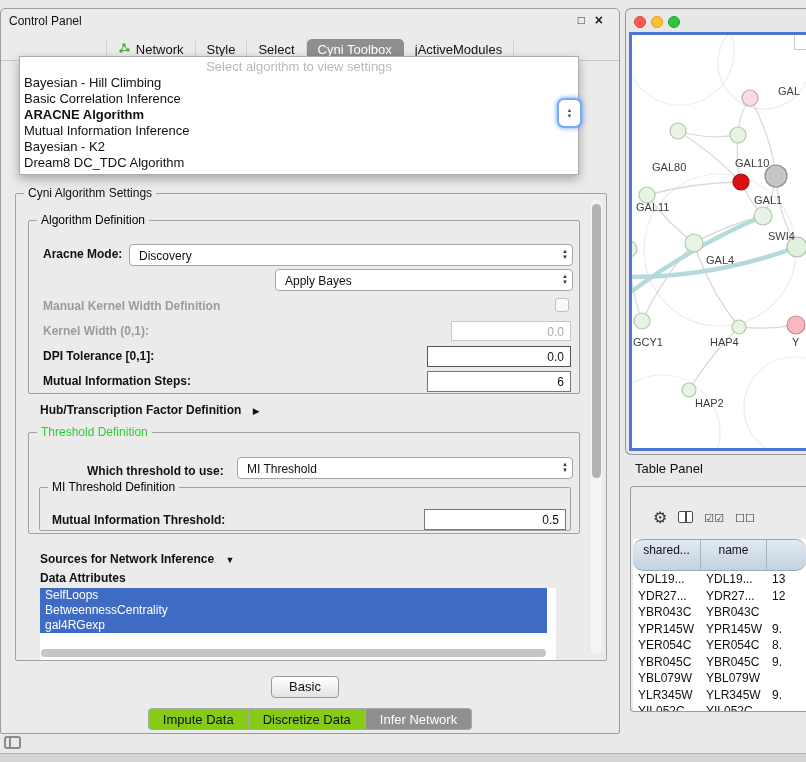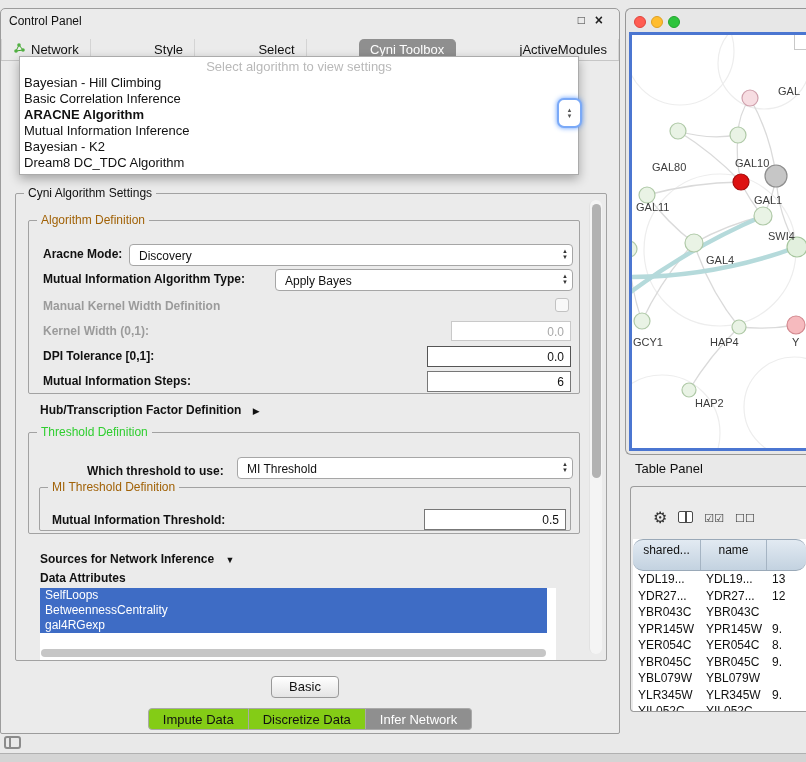--- a/index.html
+++ b/index.html
@@ -6,37 +6,37 @@
   html,body { width:806px; height:762px; }
   body { background:#e9e9e9; font-family:"Liberation Sans",sans-serif; position:relative; overflow:hidden; color:#111; }
   .abs { position:absolute; }
 
   
   #control-panel { left:0; top:8px; width:620px; height:726px; background:#ebebeb; border:1px solid #9c9c9c; border-radius:5px 5px 2px 2px; }
   #cp-title { left:8px; top:5px; font-size:12px; }
   #cp-float { right:34px; top:4px; font-size:12px; color:#333; cursor:default; }
   #cp-close { right:16px; top:3px; font-size:14px; font-weight:bold; color:#222; cursor:default; }
 
-  #cp-tabs { left:0; right:0; top:30px; height:22px; display:flex; justify-content:space-between; border-bottom:1px solid #c6c6c6; }
+  #cp-tabs { left:0; right:0; top:30px; height:22px; display:flex; justify-content:center; border-bottom:1px solid #c6c6c6; }
   .cp-tab { display:flex; align-items:center; gap:5px; padding:0 11px; font-size:13px; border-right:1px solid #d4d4d4; white-space:nowrap; }
   .cp-tab:first-child { border-left:1px solid #d4d4d4; }
   .cp-tab.selected { background:#8f8f8f; color:#fff; border-radius:5px 5px 0 0; border-color:#8f8f8f; }
 
   
   #algo-popup { left:18px; top:47px; width:560px; background:#fff; border:1px solid #ababab; box-shadow:0 4px 10px rgba(0,0,0,.3); z-index:40; padding:2px 0 3px 0; }
   .popup-ph { text-align:center; color:#b9b9b9; font-size:13px; height:16px; line-height:16px; }
   .popup-item { font-size:13px; height:16px; line-height:16px; padding-left:4px; }
   .popup-item.selected { font-weight:bold; }
 
   #combo-fragment { left:556px; top:89px; width:25px; height:30px; background:#fff; border:2px solid #7aa9f7; border-radius:7px; box-shadow:0 0 5px rgba(77,144,254,.9); z-index:41; display:flex; flex-direction:column; align-items:center; justify-content:center; font-size:6px; line-height:6px; color:#555; }
 
   
   .tgroup { border:1px solid #a2a2a2; border-radius:2px; }
   .tgroup-label { position:absolute; top:-8px; left:8px; background:#ebebeb; padding:0 4px; font-size:12px; white-space:nowrap; }
-  .lbl-blue { color:#a16207; }
+  .lbl-blue { color:#000000; }
   .lbl-green { color:#2fce2f; }
 
   #cyni-group { left:14px; top:184px; width:592px; height:468px; }
   #alg-group { left:12px; top:26px; width:552px; height:174px; }
   #thr-group { left:12px; top:238px; width:552px; height:102px; }
   #mi-group  { left:10px; top:54px; width:532px; height:44px; }
 
   .flabel { position:absolute; font-size:12px; font-weight:bold; line-height:13px; white-space:nowrap; }
   .flabel.disabled { color:#9b9b9b; }
 
@@ -141,21 +141,20 @@
 
       <span class="flabel" style="left:14px;top:27px;">Aracne Mode:</span>
       <div class="combo" style="left:100px;top:23px;width:444px;padding-left:44px;">
         <span class="combo-val">Discovery</span>
         <span class="combo-arrows">
             <span>▲</span>
             <span>▼</span>
           </span>
       </div>
 
-      <span class="flabel" style="left:14px;top:52px;">Mutual Information Algorithm Type:</span>
       <div class="combo" style="left:246px;top:48px;width:298px;">
         <span class="combo-val">Apply Bayes</span>
         <span class="combo-arrows">
             <span>▲</span>
             <span>▼</span>
           </span>
       </div>
 
       <span class="flabel disabled" style="left:14px;top:79px;">Manual Kernel Width Definition</span>
       <div class="checkbox" style="left:526px;top:77px;"></div>

